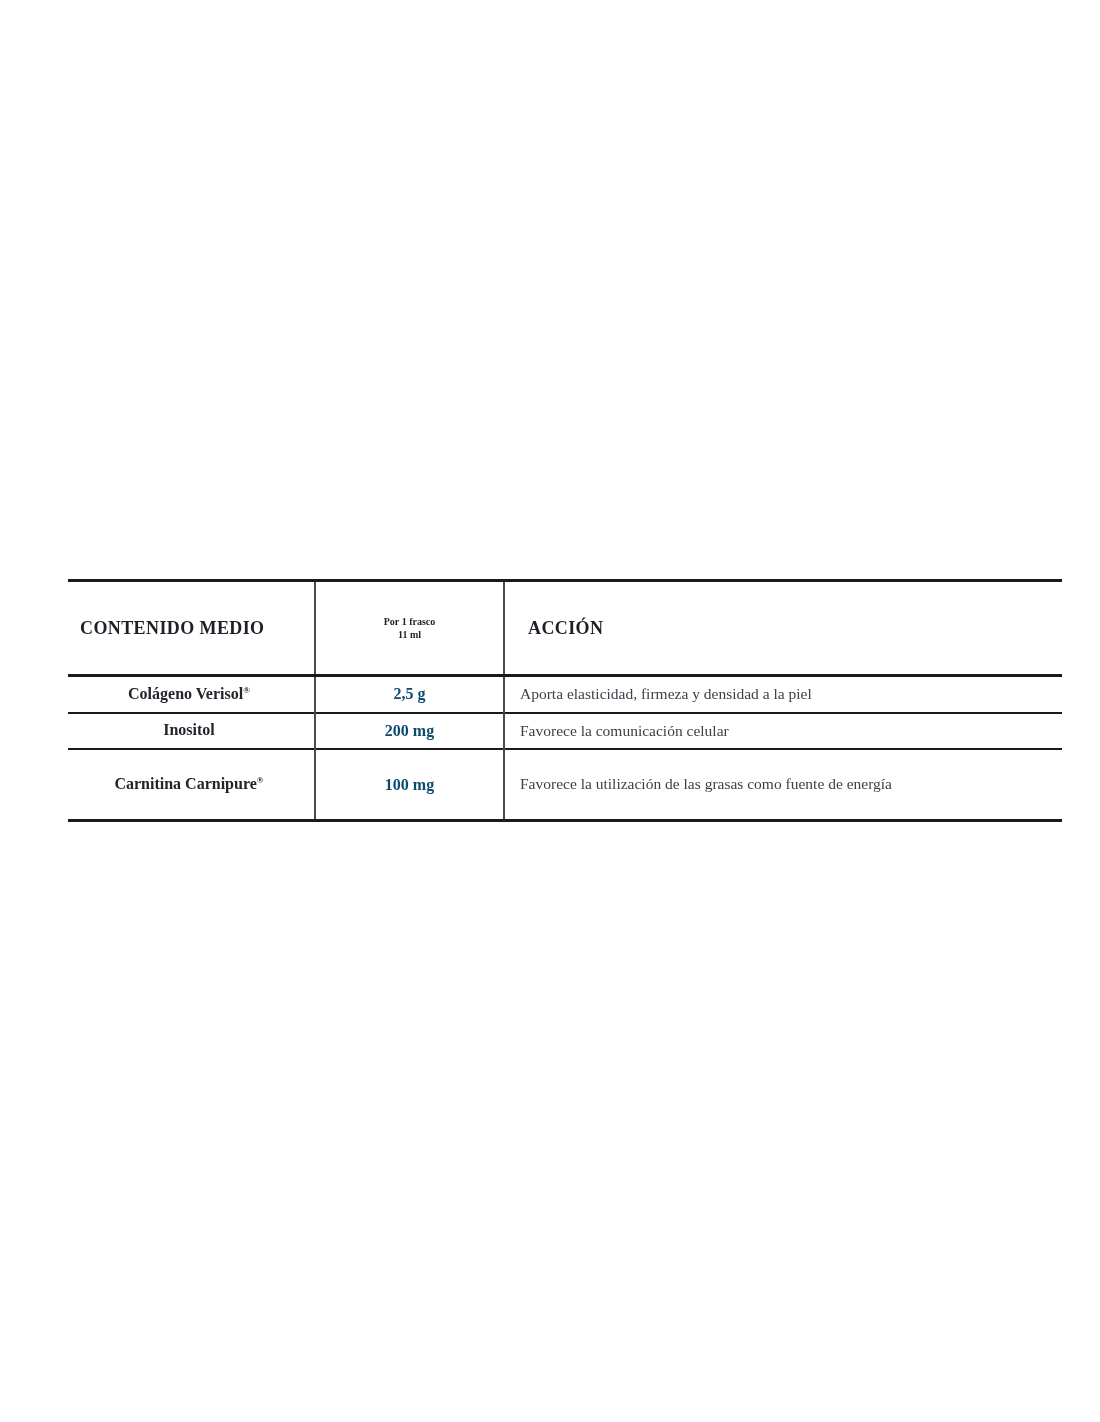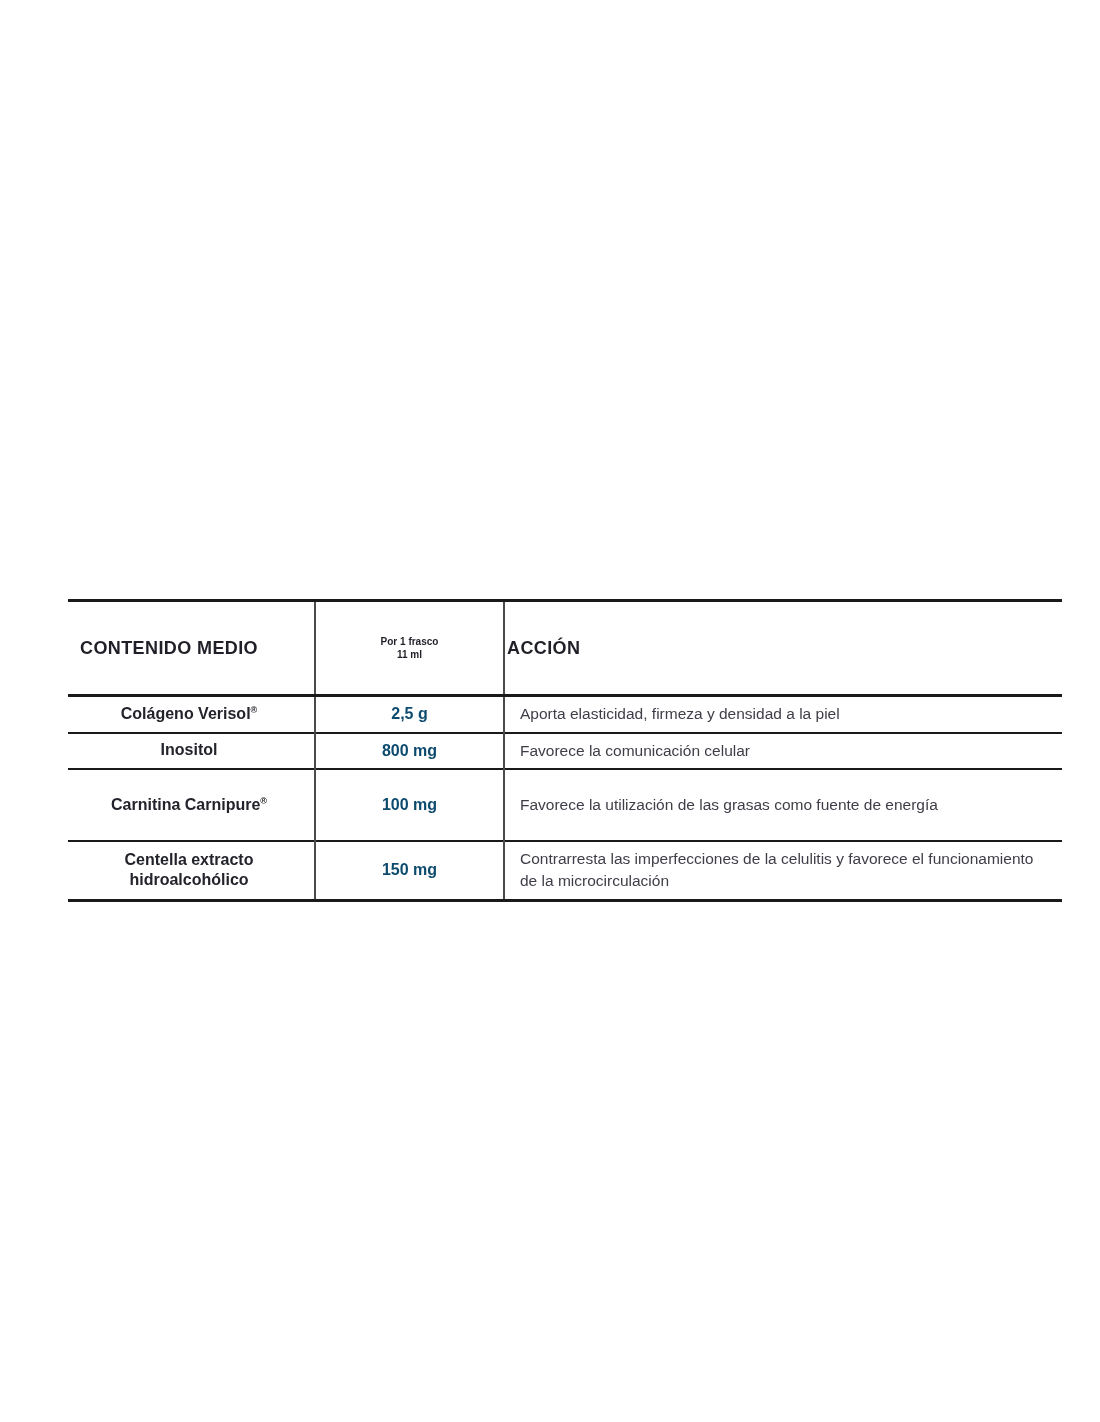--- a/index.html
+++ b/index.html
@@ -10,22 +10,23 @@
   body {
     width: 1100px;
     height: 1422px;
     position: relative;
     font-family: "Liberation Sans", "DejaVu Sans", sans-serif;
     color: #1f1f28;
   }
   .table-wrap {
     position: absolute;
     left: 68px;
-    top: 599px;
+    top: 579px;
     width: 994px;
+    font-family: Liberation Serif, serif;
   }
   table.info-table {
     width: 994px;
     border-collapse: collapse;
     table-layout: fixed;
     border-top: 3px solid #1a1a1a;
   }
   col.c1 { width: 247px; }
   col.c2 { width: 189px; }
   col.c3 { width: 558px; }
@@ -49,21 +50,21 @@
   }
   th.h-frasco {
     text-align: center;
     font-size: 10px;
     font-weight: bold;
     color: #1f1f28;
     line-height: 1.35;
   }
   th.h-accion {
     text-align: left;
-    padding-left: 2px;
+    padding-left: 23px;
     font-size: 18px;
     font-weight: bold;
     letter-spacing: 0.4px;
     color: #1f1f28;
   }
 
   tbody tr { border-bottom: 2.5px solid #1a1a1a; }
   tbody tr:last-child { border-bottom: 3px solid #1a1a1a; }
   tr.row-1 { height: 37px; }
   tr.row-2 { height: 35px; }
@@ -121,28 +122,23 @@
       </tr>
     </thead>
     <tbody>
       <tr class="row-1">
         <td class="cell-name vline-r"><span>Colágeno Verisol</span><sup>®</sup></td>
         <td class="cell-amount vline-r">2,5 g</td>
         <td class="cell-action">Aporta elasticidad, firmeza y densidad a la piel</td>
       </tr>
       <tr class="row-2">
         <td class="cell-name vline-r"><span>Inositol</span><sup></sup></td>
-        <td class="cell-amount vline-r">800 mg</td>
+        <td class="cell-amount vline-r">200 mg</td>
         <td class="cell-action">Favorece la comunicación celular</td>
       </tr>
       <tr class="row-3">
         <td class="cell-name vline-r"><span>Carnitina Carnipure</span><sup>®</sup></td>
         <td class="cell-amount vline-r">100 mg</td>
         <td class="cell-action">Favorece la utilización de las grasas como fuente de energía</td>
       </tr>
-      <tr class="row-4">
-        <td class="cell-name vline-r"><span>Centella extracto hidroalcohólico</span><sup></sup></td>
-        <td class="cell-amount vline-r">150 mg</td>
-        <td class="cell-action">Contrarresta las imperfecciones de la celulitis y favorece el funcionamiento de la microcirculación</td>
-      </tr>
     </tbody>
   </table>
 </div>
 
 </body></html>

